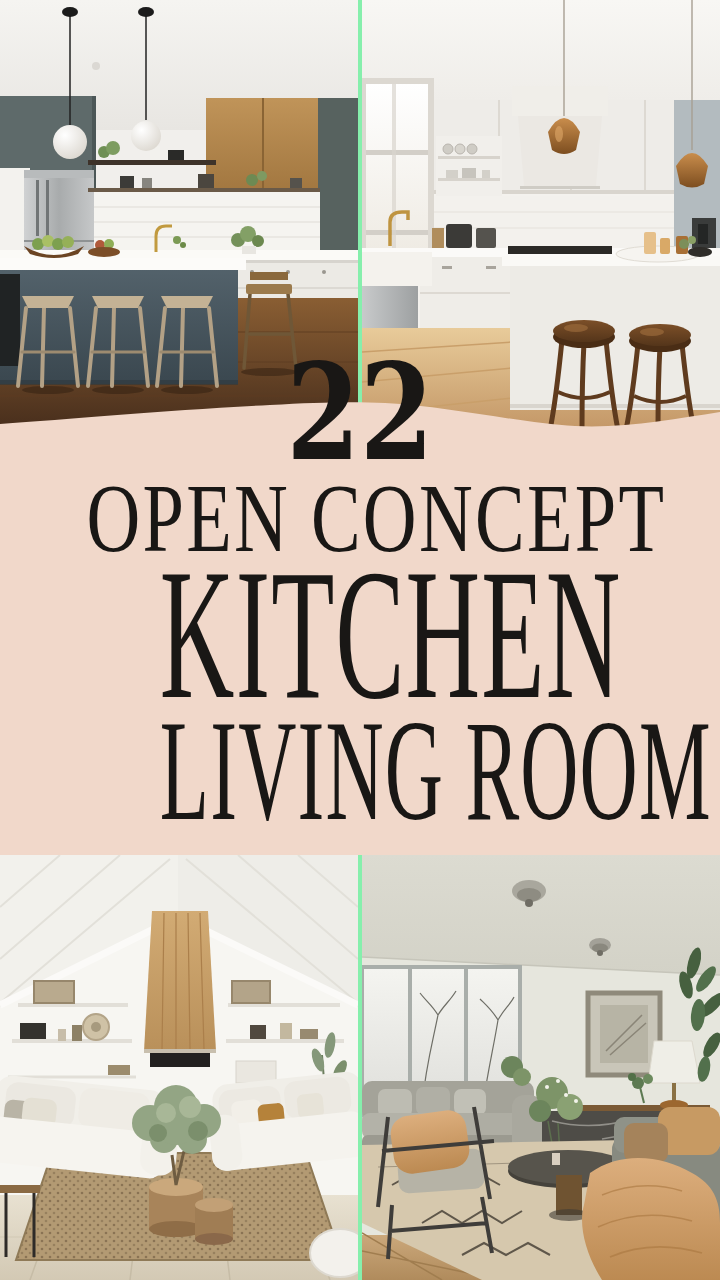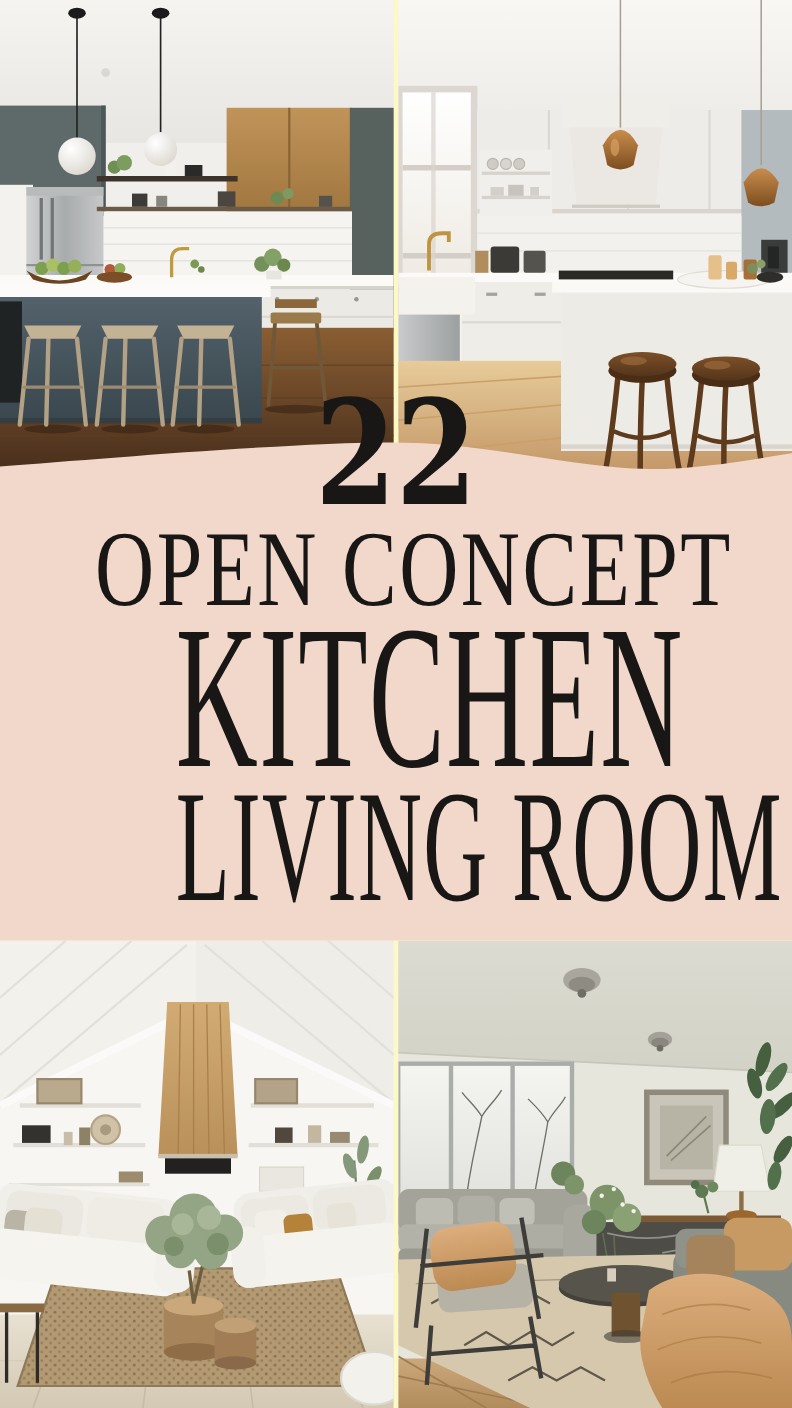--- a/index.html
+++ b/index.html
@@ -1,16 +1,16 @@
 <!DOCTYPE html>
 <html><head>
 <meta charset="utf-8">
 <style>
   html,body{margin:0;padding:0;background:#ffffff;}
-  .poster{position:relative;width:720px;height:1280px;overflow:hidden;background:#fef9c3;
+  .poster{position:relative;width:720px;height:1280px;overflow:hidden;background:#86efac;
           font-family:"Liberation Serif","DejaVu Serif",serif;}
   .photo{position:absolute;overflow:hidden;background:#eee;}
   .photo svg{display:block;}
   .photo-tl{left:0;top:0;width:358px;height:434px;}
   .photo-tr{left:362px;top:0;width:358px;height:434px;}
   .photo-bl{left:0;top:855px;width:358px;height:425px;}
   .photo-br{left:362px;top:855px;width:358px;height:425px;}
   .banner-wave{position:absolute;left:0;top:386px;width:720px;height:48px;z-index:2;}
   .banner{position:absolute;left:0;top:430px;width:720px;height:425px;background:#f1d8ca;z-index:2;}
   .headline{position:absolute;left:0;width:720px;text-align:center;z-index:3;color:#191715;

